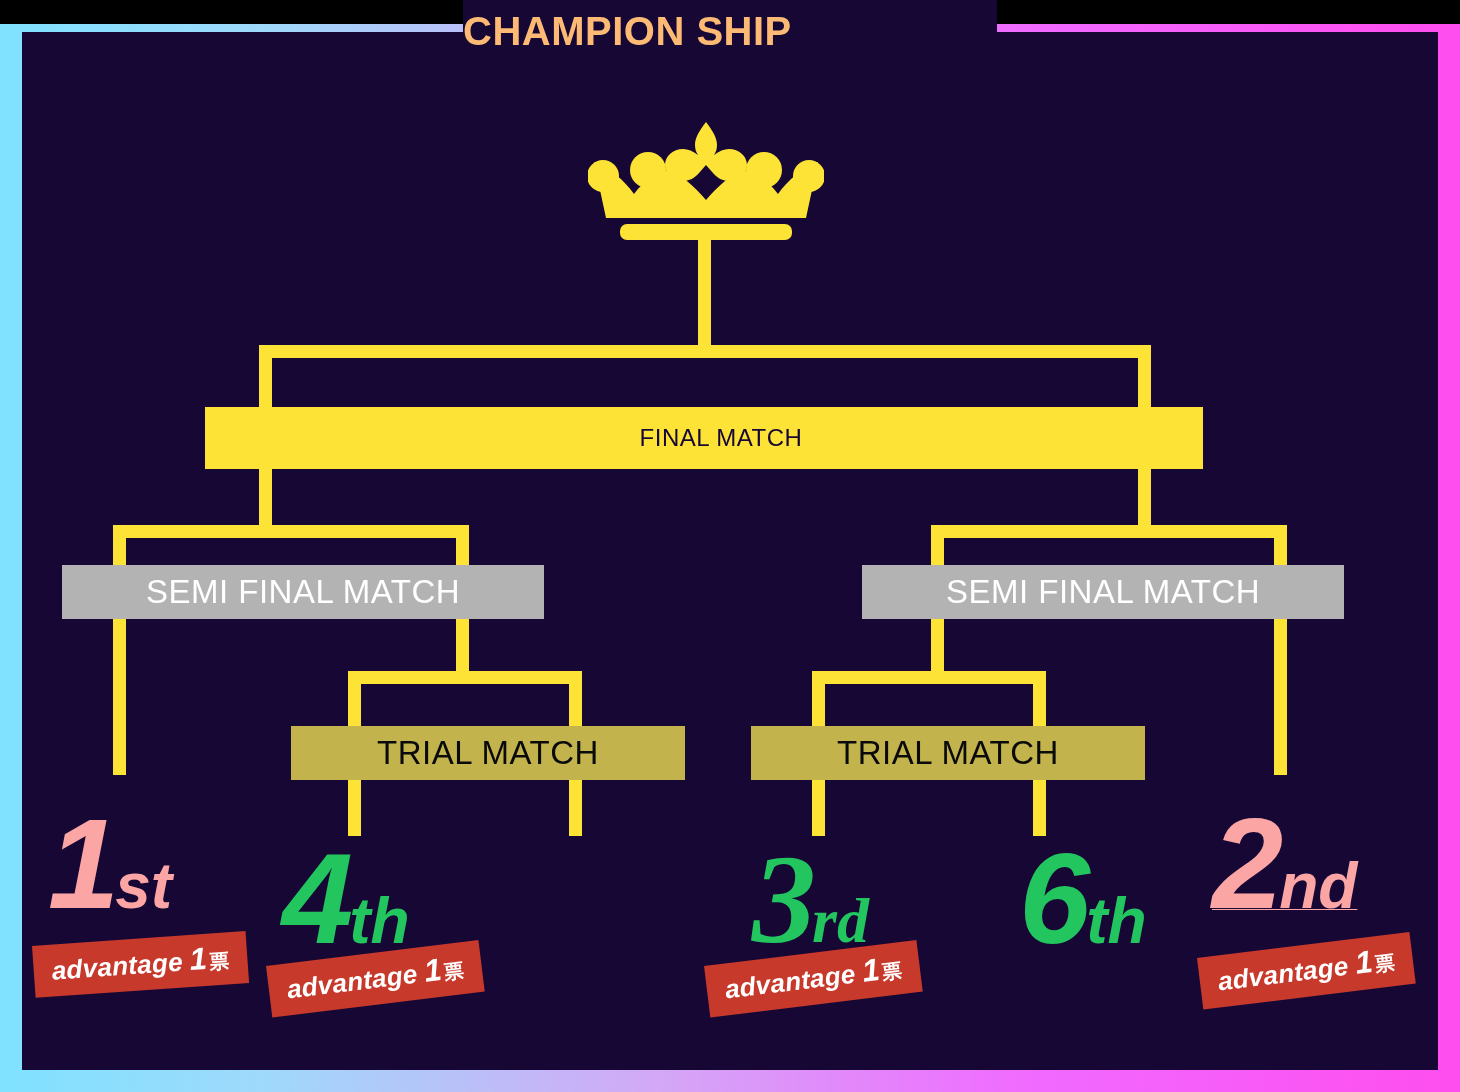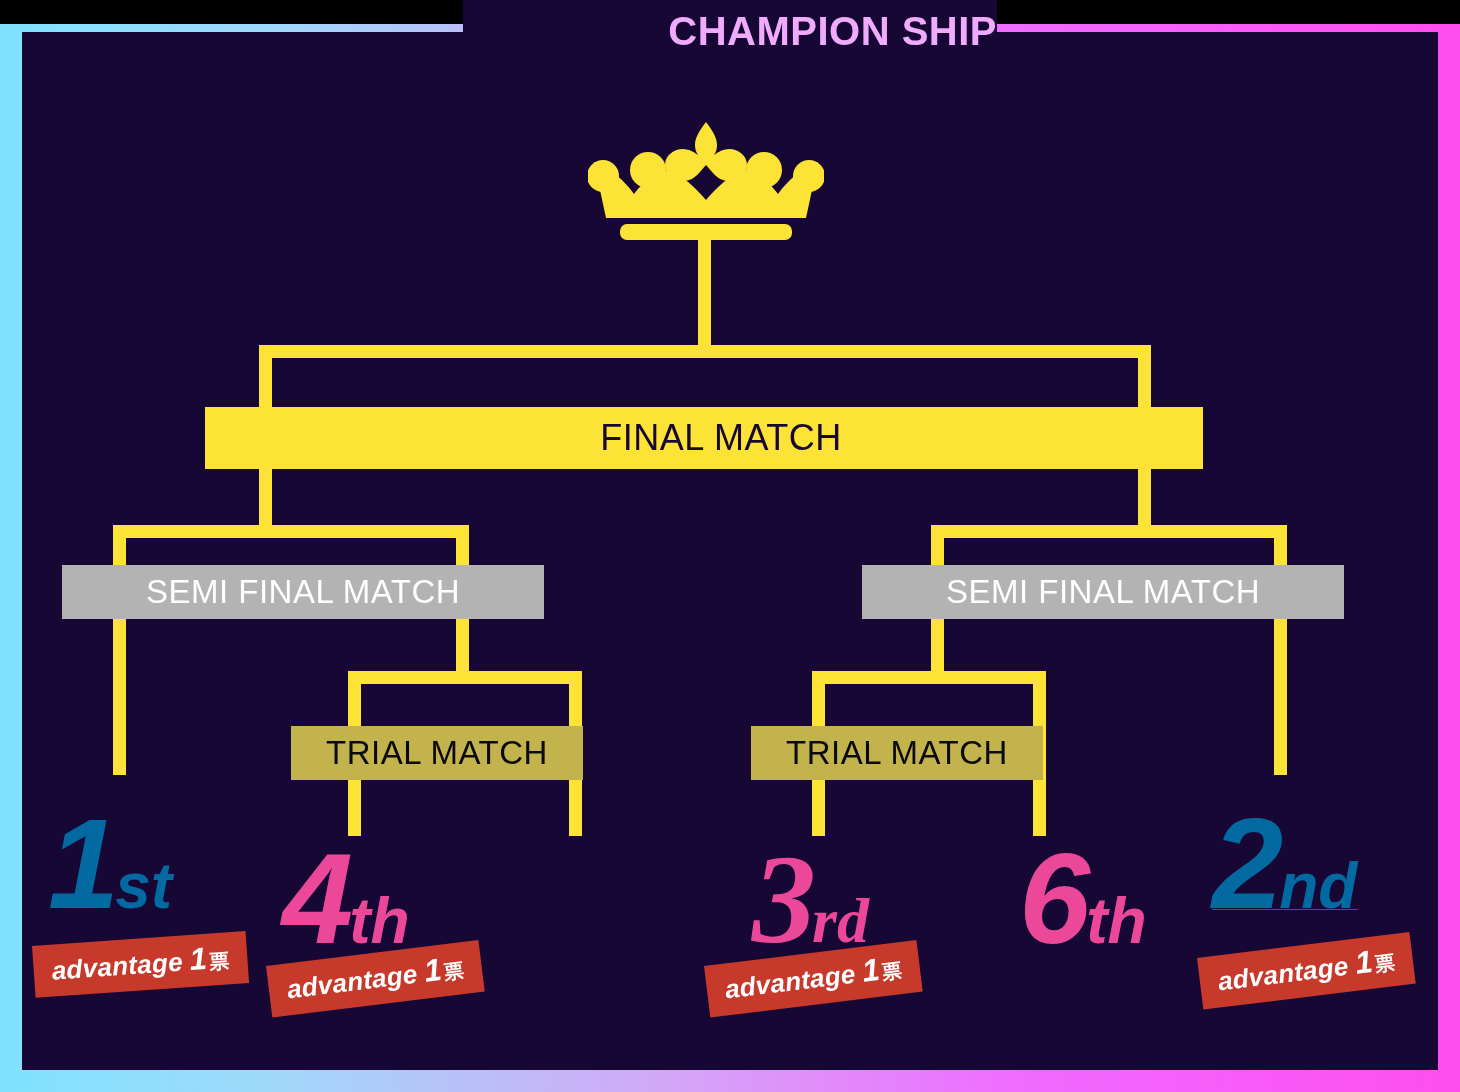--- a/index.html
+++ b/index.html
@@ -58,22 +58,22 @@
     background: #160735;
     z-index: 6;
   }
   .title-text {
     position: absolute;
     left: 463px;
     top: 7px;
     width: 534px;
     height: 48px;
     line-height: 48px;
-    text-align: right;
-    color: #f0abfc;
+    text-align: left;
+    color: #fdba74;
     font-size: 40px;
     font-weight: bold;
     letter-spacing: 0.5px;
     z-index: 7;
     font-family: "Liberation Sans", sans-serif;
   }
 
   
   .canvas {
     position: absolute;
@@ -110,37 +110,37 @@
     box-sizing: border-box;
     white-space: nowrap;
   }
   .box-final {
     left: 205px;
     top: 407px;
     width: 998px;
     height: 62px;
     background: #fde335;
     color: #160735;
-    font-size: 36px;
+    font-size: 24px;
     letter-spacing: 0.5px;
     padding-left: 34px;
   }
   .box-semi {
     width: 482px;
     height: 54px;
     background: #b3b3b3;
     color: #ffffff;
     font-size: 33px;
     letter-spacing: 0.5px;
   }
   .box-semi.left  { left: 62px;  top: 565px; }
   .box-semi.right { left: 862px; top: 565px; }
 
   .box-trial {
-    width: 292px;
+    width: 394px;
     height: 54px;
     background: #c2b34c;
     color: #0a0a0a;
     font-size: 33px;
     letter-spacing: 0.5px;
     justify-content: center;
   }
   .box-trial.left  { left: 291px; top: 726px; }
   .box-trial.right { left: 751px; top: 726px; }
 
@@ -158,22 +158,22 @@
     font-weight: bold;
     font-style: italic;
     letter-spacing: -2px;
   }
   .rank .suf {
     font-size: 64px;
     font-weight: bold;
     font-style: italic;
     margin-left: -2px;
   }
-  .rank.gold  { color: #0369a1; }
-  .rank.white { color: #ec4899; }
+  .rank.gold  { color: #fca5a5; }
+  .rank.white { color: #22c55e; }
 
   
   .adv {
     position: absolute;
     background: #c7392b;
     color: #ffffff;
     font-style: italic;
     font-weight: bold;
     font-size: 26px;
     padding: 7px 18px 9px 18px;

